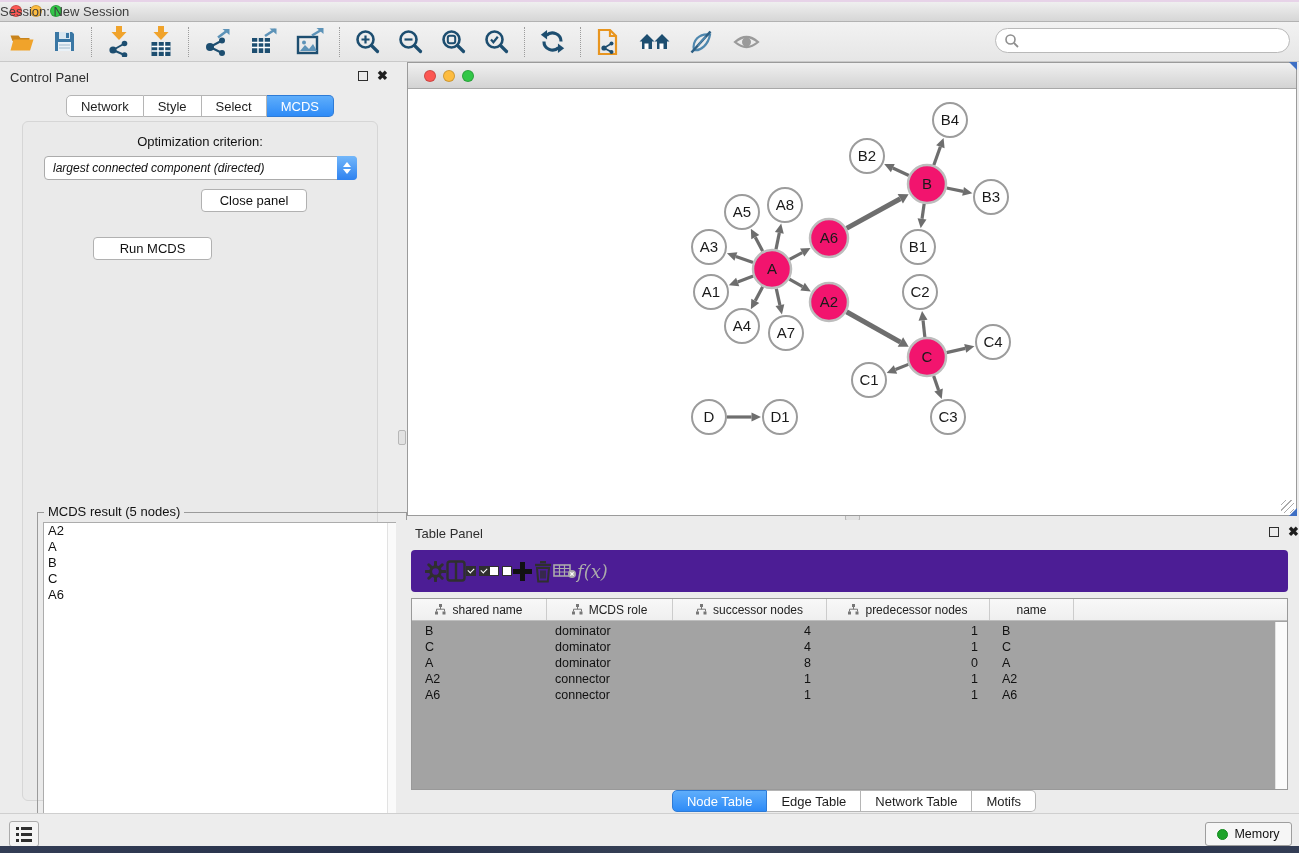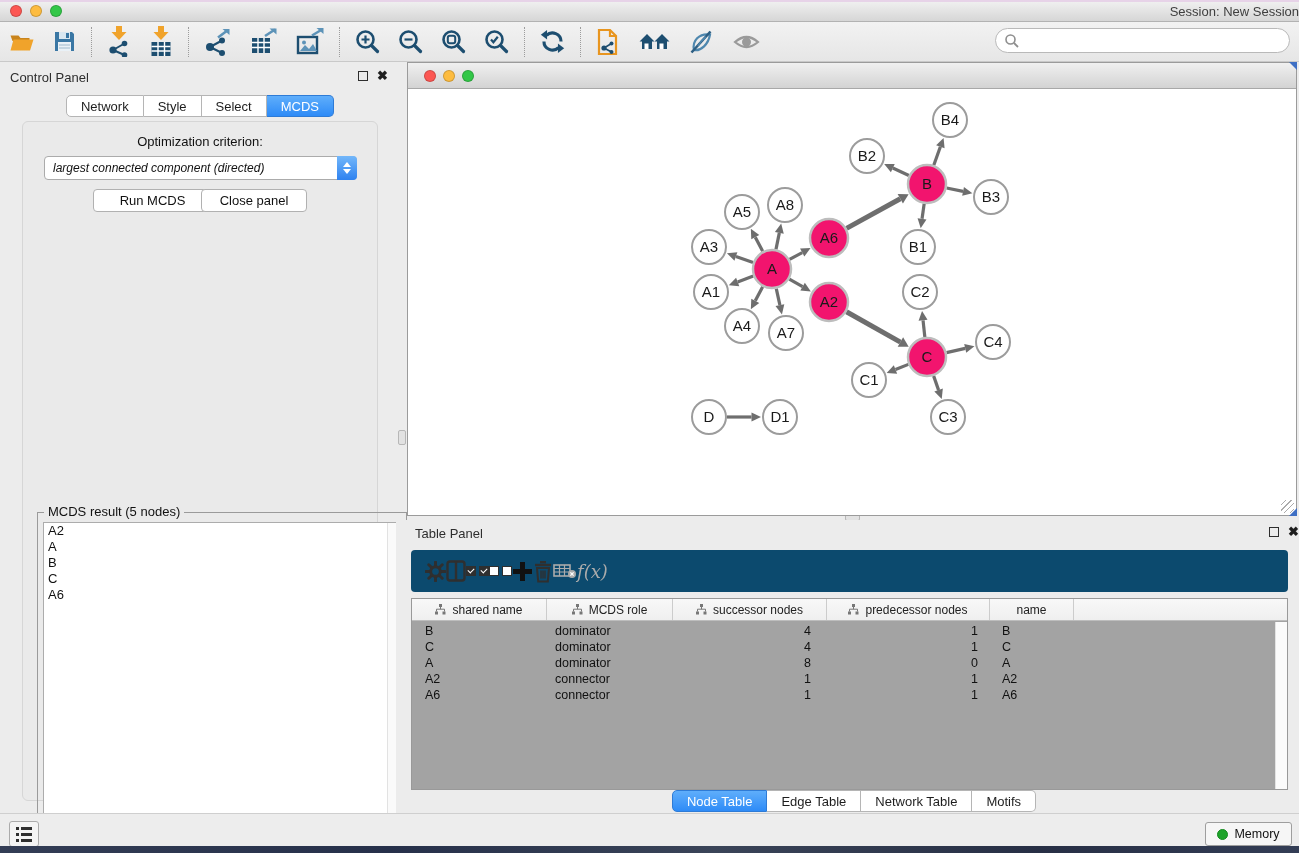--- a/index.html
+++ b/index.html
@@ -7,21 +7,21 @@
   body { font-family:"Liberation Sans",sans-serif; background:#ECECEC; position:relative; overflow:hidden; font-size:13px; color:#222; }
   svg { display:block; }
 
   
   .titlebar { position:absolute; left:0; top:0; width:1299px; height:22px;
     background:linear-gradient(#F2F2F2,#D6D6D6); border-bottom:1px solid #B2B2B2; }
   .titlebar::before { content:""; position:absolute; top:0; left:0; right:0; height:2px; background:#E7D3E8; }
   .traffic { position:absolute; top:5px; left:10px; display:flex; gap:8px; }
   .light { width:12px; height:12px; border-radius:50%; border:1px solid rgba(0,0,0,.18); }
   .light.red { background:#FC5753; } .light.yellow { background:#FDBC40; } .light.green { background:#33C748; }
-  .titlebar .wtitle { position:absolute; top:4px; left:0; right:0; text-align:right; color:#3E3E3E; font-size:13px; }
+  .titlebar .wtitle { position:absolute; top:4px; left:0; right:0; text-align:left; color:#3E3E3E; font-size:13px; }
 
   
   .toolbar { position:absolute; left:0; top:22px; width:1299px; height:40px;
     background:linear-gradient(#F2F2F2,#E6E6E6); border-bottom:1px solid #C9C9C9; display:flex; align-items:center; }
   .tbtn { height:34px; display:flex; align-items:center; justify-content:center; padding:0 9px; cursor:default; }
   .tdiv { width:1px; height:30px; margin:0 6px; border-left:1px dotted #9C9C9C; }
   .searchbox { position:absolute; right:9px; top:6px; width:295px; height:25px; background:#FFF;
     border:1px solid #B9B9B9; border-radius:13px; display:flex; align-items:center; padding-left:8px; }
   .searchbox input { border:none; outline:none; flex:1; height:20px; font-size:13px; background:transparent; font-family:"Liberation Sans",sans-serif; }
 
@@ -41,21 +41,21 @@
   .opt-label { position:absolute; top:12px; left:0; right:0; text-align:center; color:#111; }
   .dropdown { position:absolute; top:34px; left:21px; width:313px; height:24px; background:#FFF;
     border:1px solid #ABABAB; border-radius:4px; display:flex; align-items:center; }
   .dropdown .dd-text { flex:1; padding-left:8px; font-size:12px; color:#111; white-space:nowrap; overflow:hidden;font-style:italic; }
   .dd-stepper { width:20px; height:24px; margin:-1px -1px 0 0; border-radius:0 4px 4px 0;
     background:linear-gradient(#73B7FA,#2E82F0); display:flex; flex-direction:column; align-items:center; justify-content:center; gap:2px; }
   .dd-up { width:0; height:0; border-left:4px solid transparent; border-right:4px solid transparent; border-bottom:5px solid #FFF; }
   .dd-down { width:0; height:0; border-left:4px solid transparent; border-right:4px solid transparent; border-top:5px solid #FFF; }
   .cp-btn { position:absolute; top:67px; height:23px; background:#FFF; border:1px solid #B1B1B1; border-radius:4px;
     font-size:13px; color:#111; display:flex; align-items:center; justify-content:center; font-family:"Liberation Sans",sans-serif; }
-  .btn-run { left:70px; width:119px; }
+  .btn-run { left:70px; width:119px;margin-top:48px; }
   .btn-close { left:178px; width:106px; }
   .result-box { position:absolute; left:14px; top:390px; width:370px; height:344px; border:1px solid #9A9A9A; }
   .result-legend { position:absolute; top:-9px; left:6px; background:#EAEAEA; padding:0 4px; font-size:13px; color:#111; }
   .result-list { position:absolute; left:5px; top:9px; right:5px; bottom:5px; background:#FFF; border:1px solid #ACACAC; overflow:hidden; }
   .result-item { font-size:13px; line-height:16px; padding-left:4px; color:#111; }
   .result-scroll { position:absolute; right:0; top:0; bottom:0; width:13px; background:#FAFAFA; border-left:1px solid #E2E2E2; }
 
   
   .vsplit-handle { position:absolute; left:398px; top:430px; width:8px; height:15px; background:#E2E2E2; border:1px solid #B7B7B7; border-radius:2px; }
   .hsplit-handle { position:absolute; left:845px; top:514px; width:15px; height:7px; background:#E2E2E2; border:1px solid #B7B7B7; border-radius:2px; }
@@ -70,21 +70,21 @@
   .grip { position:absolute; right:2px; bottom:2px; width:13px; height:13px;
     background:repeating-linear-gradient(135deg, transparent 0 3px, #ABABAB 3px 4px); }
   .corner-accent-tr { position:absolute; right:-1px; top:-1px; width:0; height:0;
     border-top:8px solid #3E6FC4; border-left:8px solid transparent; }
   .corner-accent-br { position:absolute; right:-1px; bottom:-1px; width:0; height:0;
     border-bottom:8px solid #3E6FC4; border-left:8px solid transparent; }
 
   
   .table-panel { position:absolute; left:396px; top:520px; width:916px; height:293px; background:#ECECEC; }
   .tp-head { position:absolute; top:6px; left:19px; font-size:13px; color:#2E2E2E; }
-  .tp-toolbar { position:absolute; left:15px; top:30px; width:877px; height:42px; background:#0c4a6e;
+  .tp-toolbar { position:absolute; left:15px; top:30px; width:877px; height:42px; background:#4c1d95;
     border-radius:4px; display:flex; align-items:center; padding-left:14px; }
   .fx-label { font-family:"DejaVu Serif",serif; font-style:italic; font-size:18px; color:#ABABAB; }
   .dtable { position:absolute; left:15px; top:78px; width:877px; height:192px; background:#a3a3a3; border:1px solid #999; overflow:hidden; }
   .thead { display:grid; grid-template-columns:135px 126px 154px 163px 84px 1fr; height:22px;
     background:linear-gradient(#F8F8F8,#EFEFEF); border-bottom:1px solid #BDBDBD; }
   .th { display:flex; align-items:center; justify-content:center; gap:6px; font-size:12px; color:#222; border-right:1px solid #CCC; }
   .th:last-child { border-right:none; }
   .trow { display:grid; grid-template-columns:135px 126px 154px 163px 84px 1fr; height:16px; }
   .td { font-size:12.5px; color:#111; line-height:16px; white-space:nowrap; }
   .td.c0 { padding-left:13px; } .td.c1 { padding-left:8px; }

